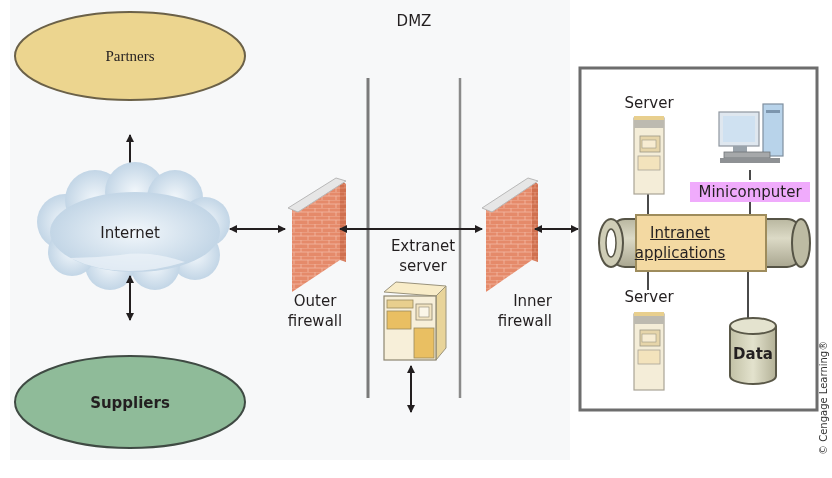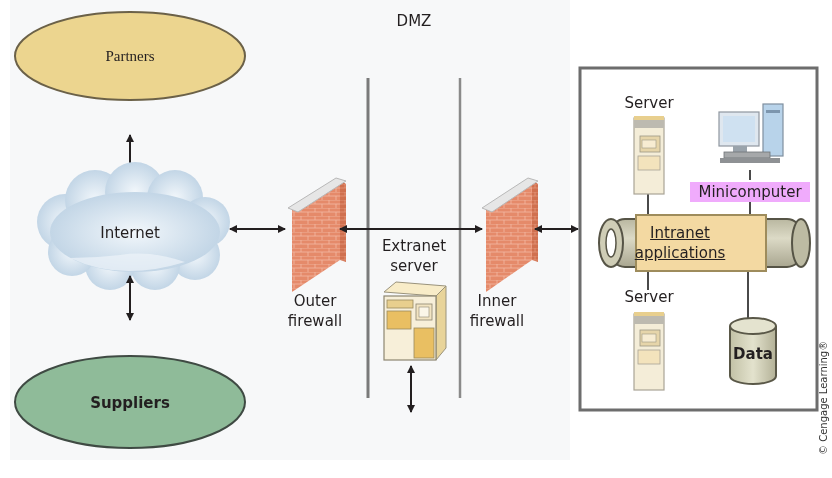--- a/index.html
+++ b/index.html
@@ -159,25 +159,25 @@
 
 <div class="lbl" style="left:384px; top:4px; width:60px;margin-top:7px;">DMZ</div>
 <div class="lbl" style="left:70px; top:46px; width:120px;font-family:Liberation Serif, serif;">Partners</div>
 <div class="lbl" style="left:75px; top:223px; width:110px;">Internet</div>
 <div class="lbl" style="left:70px; top:393px; width:120px;font-weight:bold;">Suppliers</div>
 
 <div class="lbl" style="left:270px; top:291px; width:90px;">
   <div>Outer</div>
   <div>firewall</div>
 </div>
-<div class="lbl" style="left:368px; top:236px; width:92px;">
+<div class="lbl" style="left:368px; top:236px; width:92px;padding-left:9px;">
   <div>Extranet</div>
   <div>server</div>
 </div>
-<div class="lbl" style="left:452px; top:291px; width:90px;">
+<div class="lbl" style="left:462px; top:291px; width:90px;text-align:right;">
   <div>Inner</div>
   <div>firewall</div>
 </div>
 
 <div class="lbl" style="left:614px; top:93px; width:70px;">Server</div>
 <div class="lbl" style="left:690px; top:182px; width:120px; background:#f0abfc;">Minicomputer</div>
 <div class="lbl" style="left:624px; top:223px; width:112px;text-decoration:underline;">
   <div>Intranet</div>
   <div>applications</div>
 </div>

